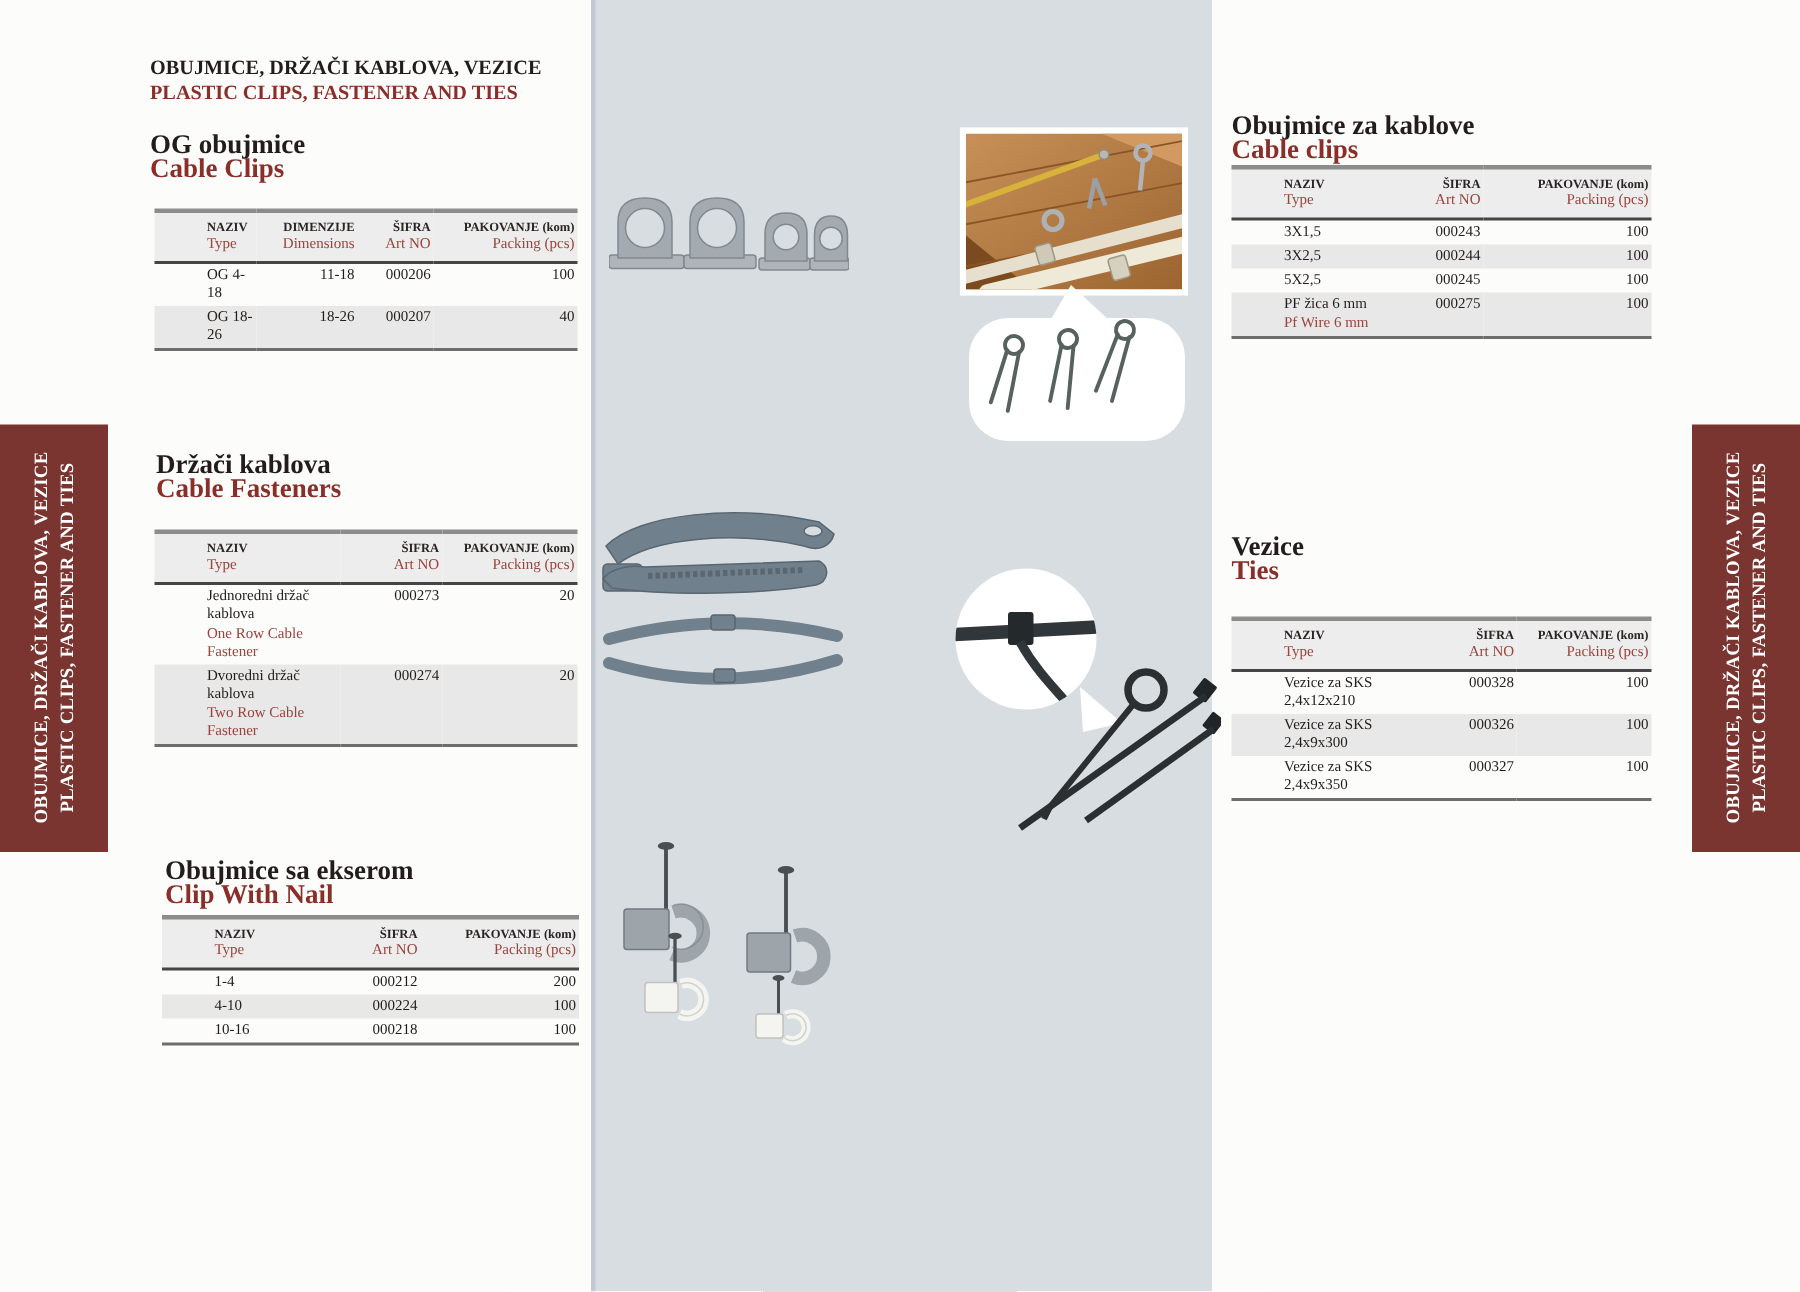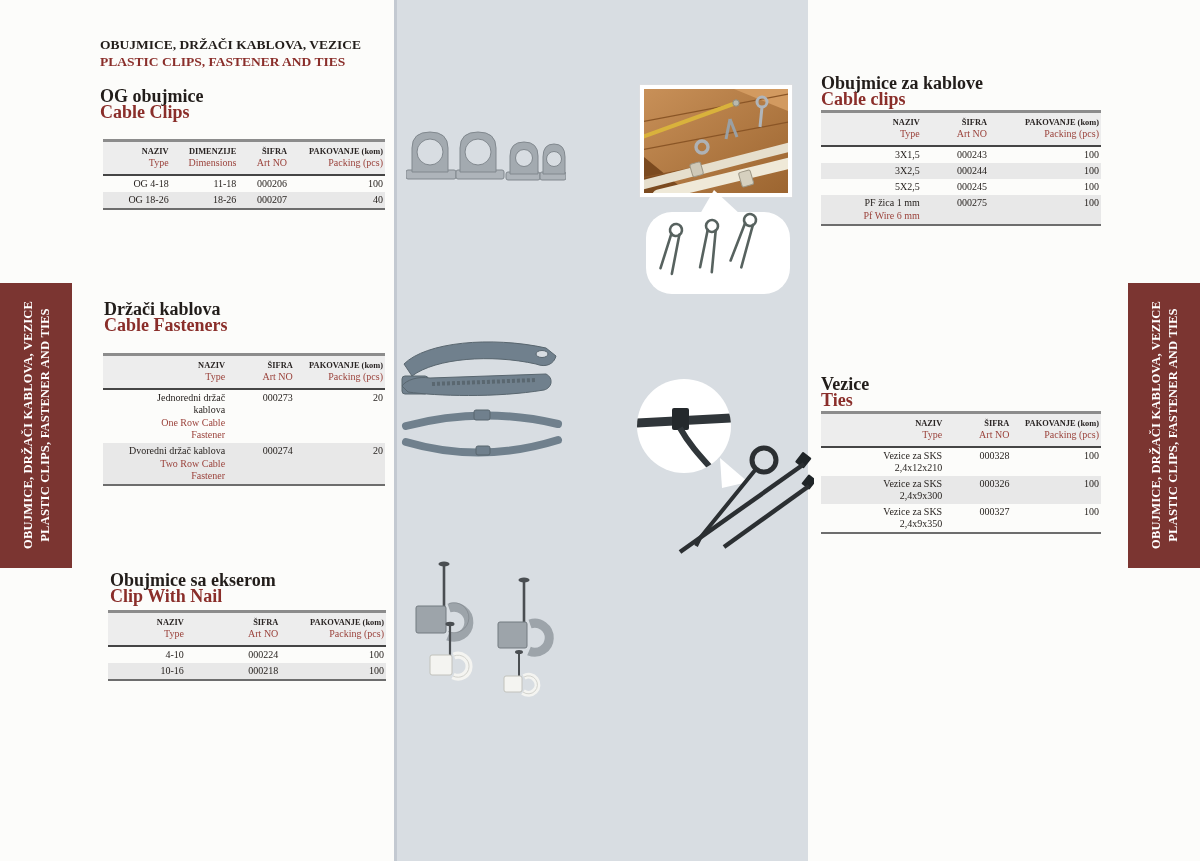--- a/index.html
+++ b/index.html
@@ -24,21 +24,21 @@
 
   
   .tbl-wrap{position:absolute;}
   table.cat{border-collapse:collapse;table-layout:fixed;width:100%;
             border-top:3px solid #8c8c8c;border-bottom:2px solid #6d6d6d;}
   table.cat th{background:#ededed;border-bottom:2px solid #454545;padding:5px 2px 6px;
                font-weight:bold;font-size:8.4px;line-height:10.5px;text-align:right;vertical-align:top;}
   table.cat th .h-sr{color:#2a2524;}
   table.cat th .h-en{color:#9b433c;font-weight:normal;font-size:10px;}
   table.cat td{font-size:10px;line-height:12px;text-align:right;padding:2px 2px 2px;vertical-align:top;color:#221d1a;}
-  table.cat th:first-child,table.cat td:first-child{text-align:right;padding-left:24px;}
+  table.cat th:first-child,table.cat td:first-child{text-align:left;padding-left:35px;}
   table.cat tbody tr:nth-child(even){background:#e8e8e8;}
   td .c-en{color:#9b433c;font-size:10px;padding-top:1px;}
 
   svg{display:block;}
   .abs{position:absolute;}
 
   
   .photo-frame{position:absolute;left:640px;top:85px;width:144px;height:104px;background:#fff;padding:4px;box-shadow:0 0 0 0.5px #e0e0e0;}
   .callout{position:absolute;left:646px;top:212px;width:144px;height:82px;background:#ffffff;border-radius:26px;}
   .callout-arrow{position:absolute;left:700px;top:190px;width:0;height:0;
@@ -188,20 +188,25 @@
               <div class="h-en">Art NO</div>
             </th>
             <th>
               <div class="h-sr">PAKOVANJE (kom)</div>
               <div class="h-en">Packing (pcs)</div>
             </th>
           </tr>
         </thead>
         <tbody>
           <tr>
+            <td>1-4</td>
+            <td>000212</td>
+            <td>200</td>
+          </tr>
+          <tr>
             <td>4-10</td>
             <td>000224</td>
             <td>100</td>
           </tr>
           <tr>
             <td>10-16</td>
             <td>000218</td>
             <td>100</td>
           </tr>
         </tbody>
@@ -246,31 +251,31 @@
             <td>000244</td>
             <td>100</td>
           </tr>
           <tr>
             <td>5X2,5</td>
             <td>000245</td>
             <td>100</td>
           </tr>
           <tr>
             <td>
-              <div class="c-sr">PF žica 1 mm</div>
+              <div class="c-sr">PF žica 6 mm</div>
               <div class="c-en">Pf Wire 6 mm</div>
             </td>
             <td>000275</td>
             <td>100</td>
           </tr>
         </tbody>
       </table>
   </div>
 
-  <div class="sec-head h-two" style="left:821px;top:376px;">
+  <div class="sec-head h-two" style="left:821px;top:356px;">
     <div class="sr">Vezice</div>
     <div class="en">Ties</div>
   </div>
   <div class="tbl-wrap" style="left:821px;top:411px;width:280px;">
     <table class="cat">
         <colgroup>
           <col style="width: 44%;">
           <col style="width: 24%;">
           <col style="width: 32%;">
         </colgroup>

